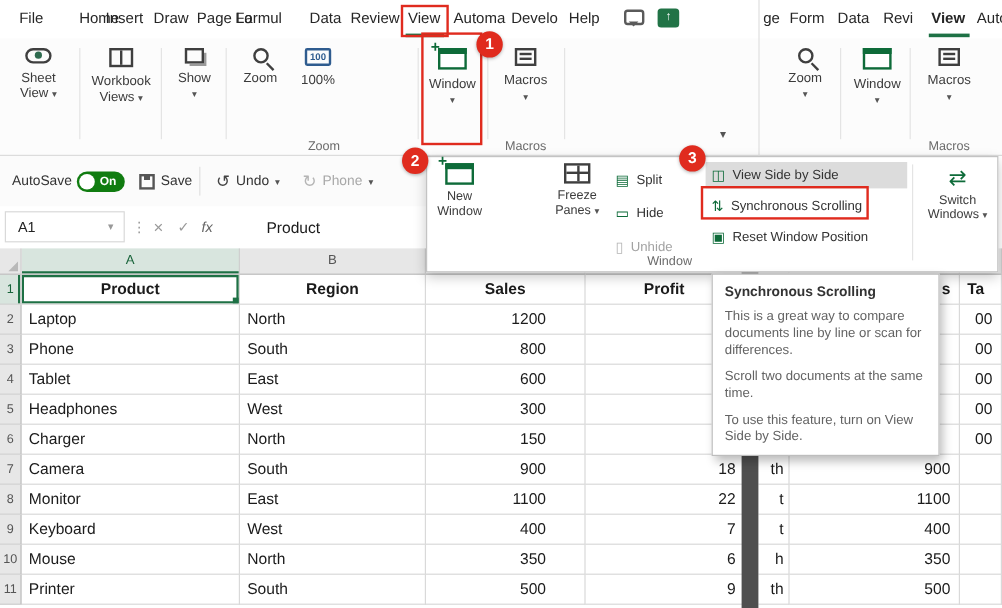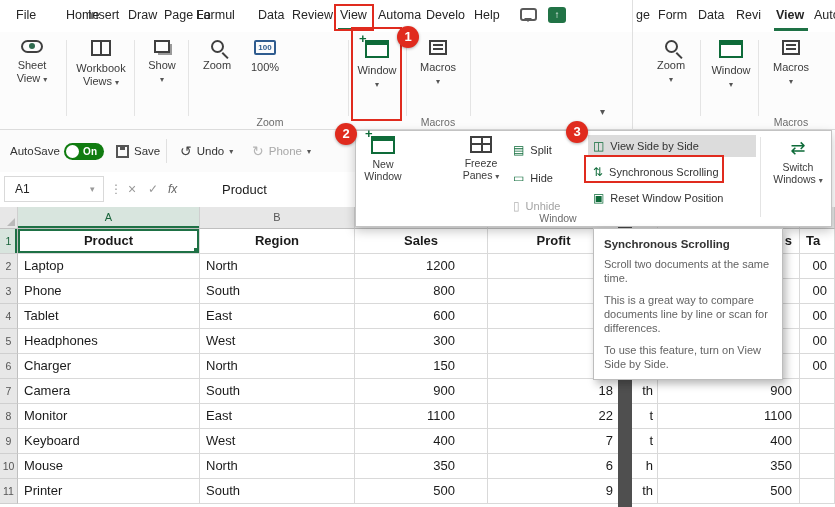--- a/index.html
+++ b/index.html
@@ -410,22 +410,22 @@
 
     <div class="pswitch">
       <div class="big">⇄</div>
       <div><span>Switch</span></div>
       <div><span>Windows</span> <span class="chev">▾</span></div>
     </div>
   </div>
 
   <div class="tooltip">
     <div class="tt-title">Synchronous Scrolling</div>
+    <p>This is a great way to compare documents line by line or scan for differences.</p>
     <p>Scroll two documents at the same time.</p>
-    <p>This is a great way to compare documents line by line or scan for differences.</p>
     <p>To use this feature, turn on View Side by Side.</p>
   </div>
 
   <div class="rbox" style="left:334px;top:4px;width:40px;height:27px"></div>
   <div class="rbox" style="left:351px;top:27px;width:51px;height:94px"></div>
   <div class="rbox" style="left:584px;top:155px;width:140px;height:28px"></div>
   <div class="rdot" style="left:397px;top:26px">1</div>
   <div class="rdot" style="left:335px;top:123px">2</div>
   <div class="rdot" style="left:566px;top:121px">3</div>
 

